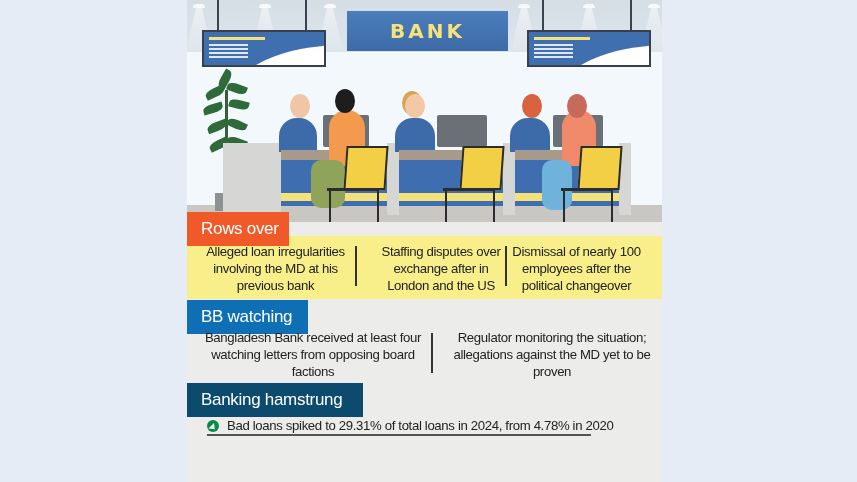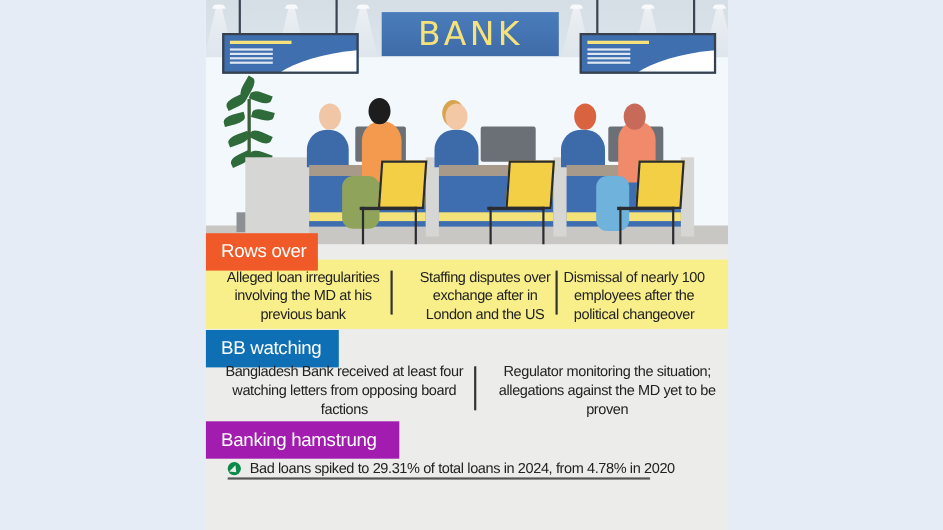--- a/index.html
+++ b/index.html
@@ -15,21 +15,21 @@
   }
   
   .scene { position: absolute; left: 0; top: 0; width: 475px; height: 222px; background: #f3f8fc; overflow: hidden; }
   .ceiling { position: absolute; left: 0; top: 0; width: 475px; height: 52px; background: linear-gradient(#d5dde5, #dde5ec); }
   .light { position: absolute; top: 4px; width: 12px; height: 4px; border-radius: 6px 6px 0 0; background: #f7f9fb; }
   .beam { position: absolute; top: 7px; width: 28px; height: 48px; background: linear-gradient(rgba(255,255,255,.55), rgba(255,255,255,0)); clip-path: polygon(40% 0, 60% 0, 100% 100%, 0 100%); }
   .bank-sign {
     position: absolute; left: 160px; top: 11px; width: 161px; height: 40px;
     background: linear-gradient(#4b7dbb, #3d6ba7); display: flex; align-items: center; justify-content: center;
   }
-  .bank-sign span { color: #f6e27a; font-family: "DejaVu Sans", sans-serif; font-weight: normal; font-size: 30px; letter-spacing: 3px; text-align: center; }
+  .bank-sign span { color: #f6e27a; font-family: "DejaVu Sans", sans-serif; font-weight: bold; font-size: 20px; letter-spacing: 3px; text-align: center; }
   .hang-wire { position: absolute; width: 2px; background: #3b4350; top: 0; height: 31px; }
   .hang-sign {
     position: absolute; top: 30px; width: 120px; height: 33px; background: #3f6fae;
     border: 2px solid #38404c; overflow: hidden;
   }
   .hang-sign .bar { position: absolute; left: 5px; top: 5px; width: 56px; height: 3px; background: #f6e27a; }
   .hang-sign .ln { position: absolute; left: 5px; height: 1.5px; width: 39px; background: #dfe8f2; }
   .hang-sign .curve { position: absolute; right: -20px; bottom: -30px; width: 110px; height: 50px; background: #fff; border-radius: 100% 0 0 0; }
   .floor { position: absolute; left: 0; top: 205px; width: 475px; height: 20px; background: #c9c7c3; }
   .wall-counter { position: absolute; top: 143px; height: 72px; background: #d6d6d4; }
@@ -46,21 +46,21 @@
   .leaf { position: absolute; width: 20px; height: 9px; background: #2f6b3a; border-radius: 50% 0; }
   .pot { position: absolute; left: 28px; top: 193px; width: 22px; height: 18px; background: #8d9193; }
   
   .tag {
     position: absolute; left: 0; height: 34px; display: flex; align-items: center;
     padding-left: 14px; color: #ffffff; font-size: 17px; font-family: "Liberation Sans", sans-serif;
     letter-spacing: -0.3px;
   }
   .tag-orange { top: 212px; width: 88px; background: #f05a28; }
   .tag-blue { top: 300px; width: 107px; background: #0f6fb5; }
-  .tag-green { top: 383px; width: 162px; background: #a21caf; }
+  .tag-green { top: 383px; width: 162px; background: #0c4a6e; }
   .yellow-band { position: absolute; left: 0; top: 236px; width: 475px; height: 63px; background: #f8ef8a; }
   .col-text {
     position: absolute; font-size: 13.2px; line-height: 17px; color: #222; letter-spacing: -0.35px; text-align: center;
   }
   .vdiv { position: absolute; width: 1.5px; background: #333; }
   .bullet-row { position: absolute; left: 20px; display: flex; align-items: center; }
   .bullet-icon { width: 12px; height: 12px; border-radius: 50%; background: #0a8a4a; position: relative; margin-right: 8px; flex: none; }
   .bullet-icon::after {
     content: ""; position: absolute; left: 2px; top: 5px; width: 0; height: 0;
     border-left: 4px solid transparent; border-right: 4px solid transparent; border-top: 5px solid #ecedea; transform: rotate(-45deg);

